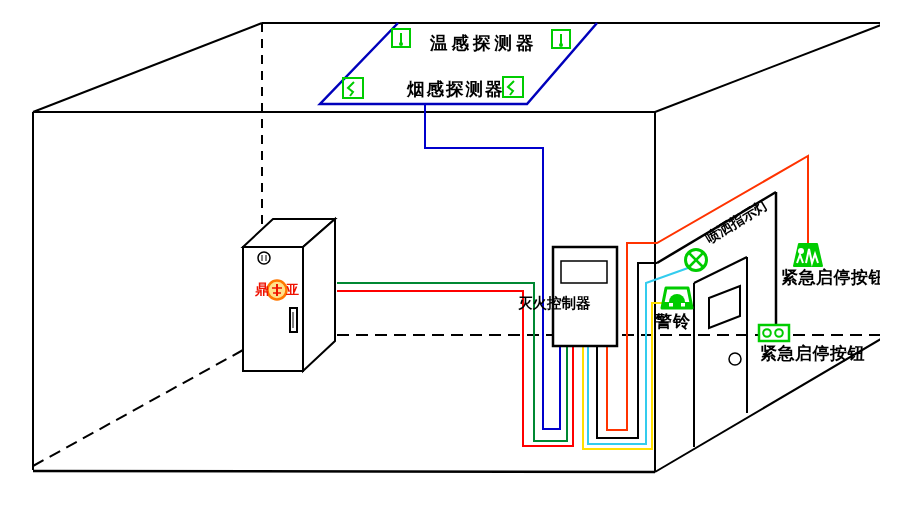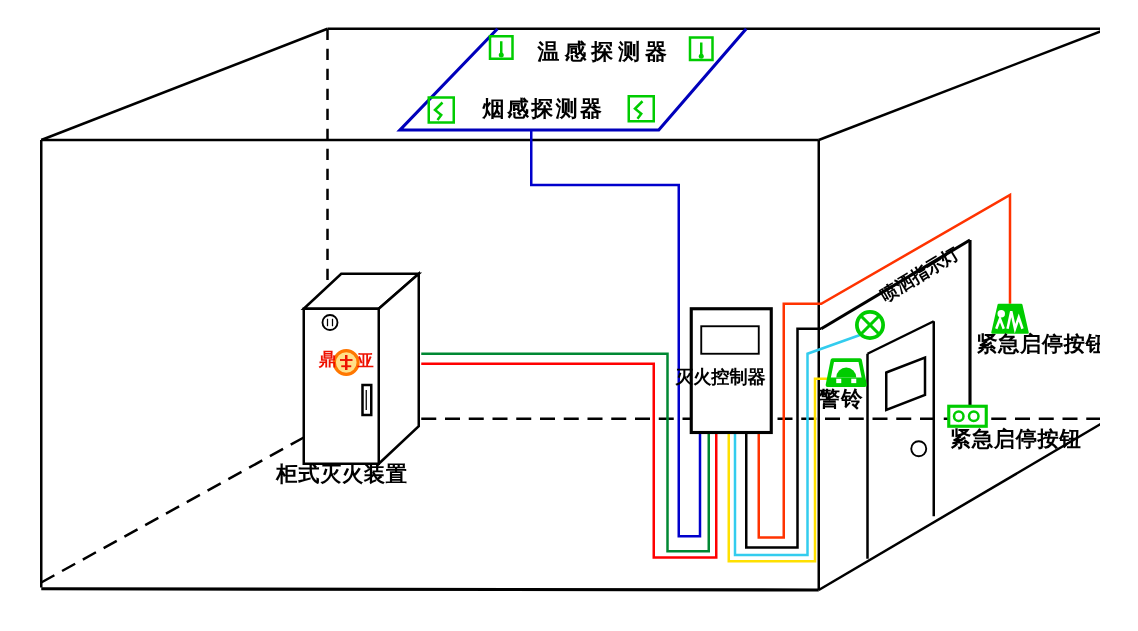--- a/index.html
+++ b/index.html
@@ -1,25 +1,25 @@
 <!DOCTYPE html>
 <html><head>
 <meta charset="utf-8">
 <style>
   html,body{margin:0;padding:0;background:#ffffff;}
   #stage{
     position:relative;width:880px;height:505px;background:#ffffff;overflow:hidden;
-    font-family:Liberation Mono, monospace;
+    font-family:Liberation Serif, serif;
   }
   #linework{position:absolute;left:0;top:0;}
   .lbl{position:absolute;color:#000;white-space:nowrap;line-height:1.1;}
   .lbl-temp{left:430px;top:34px;font-size:17.5px;letter-spacing:4px;font-weight:600;}
-  .lbl-smoke{left:386px;top:80px;font-size:17.5px;letter-spacing:2px;font-weight:600;}
+  .lbl-smoke{left:407px;top:80px;font-size:17.5px;letter-spacing:2px;font-weight:600;}
   .lbl-cabinet{left:221px;top:373px;font-size:17px;font-weight:bold;letter-spacing:0.5px;}
-  .lbl-controller{left:540px;top:296px;font-size:14.5px;font-weight:600;}
+  .lbl-controller{left:518px;top:296px;font-size:14.5px;font-weight:600;}
   .lbl-bell{left:655px;top:313px;font-size:17px;font-weight:600;letter-spacing:1px;}
   .lbl-alarm{left:781px;top:269px;font-size:17px;font-weight:600;letter-spacing:0.5px;}
   .lbl-button{left:760px;top:345px;font-size:17px;font-weight:600;letter-spacing:0.5px;}
   .lbl-spray{left:707px;top:232px;font-size:14px;font-weight:600;transform:rotate(-31deg);transform-origin:0 50%;}
   .lbl-brand-left{left:255px;top:282px;font-size:14px;font-weight:bold;color:#ee1100;}
   .lbl-brand-right{left:286px;top:283px;font-size:13px;font-weight:bold;color:#ee1100;}
 </style>
 </head>
 <body>
 
@@ -129,21 +129,20 @@
     <g>
       <circle cx="277" cy="290" r="9.5" fill="#ffe089" stroke="#ff7700" stroke-width="2.5"></circle>
       <line x1="277" y1="284" x2="277" y2="296" stroke="#ee1100" stroke-width="2"></line>
       <line x1="272" y1="288" x2="282" y2="288" stroke="#ee1100" stroke-width="1.5"></line>
       <line x1="273" y1="293" x2="281" y2="293" stroke="#ee1100" stroke-width="1.5"></line>
     </g>
   </svg>
 
   <div class="lbl lbl-temp">温感探测器</div>
   <div class="lbl lbl-smoke">烟感探测器</div>
-  <div class="lbl lbl-cabinet">柜式灭火装置</div>
   <div class="lbl lbl-controller">灭火控制器</div>
   <div class="lbl lbl-spray">喷洒指示灯</div>
   <div class="lbl lbl-bell">警铃</div>
   <div class="lbl lbl-alarm">紧急启停按钮</div>
   <div class="lbl lbl-button">紧急启停按钮</div>
   <div class="lbl lbl-brand-left">鼎</div>
   <div class="lbl lbl-brand-right">亚</div>
 
 </div>
 

